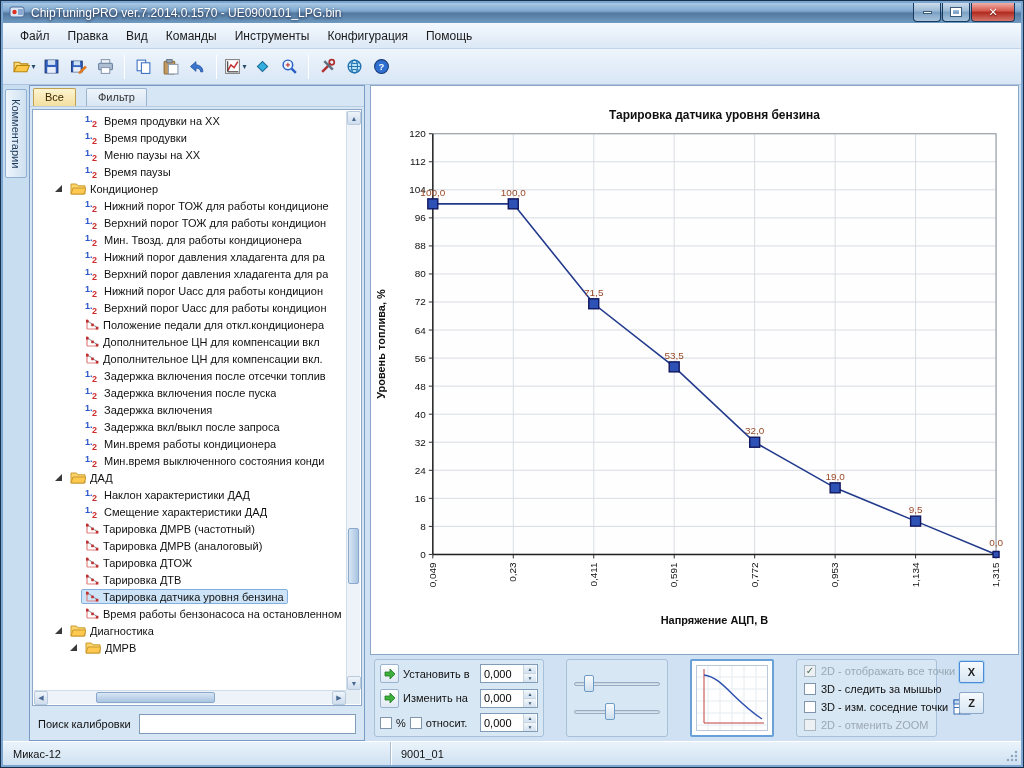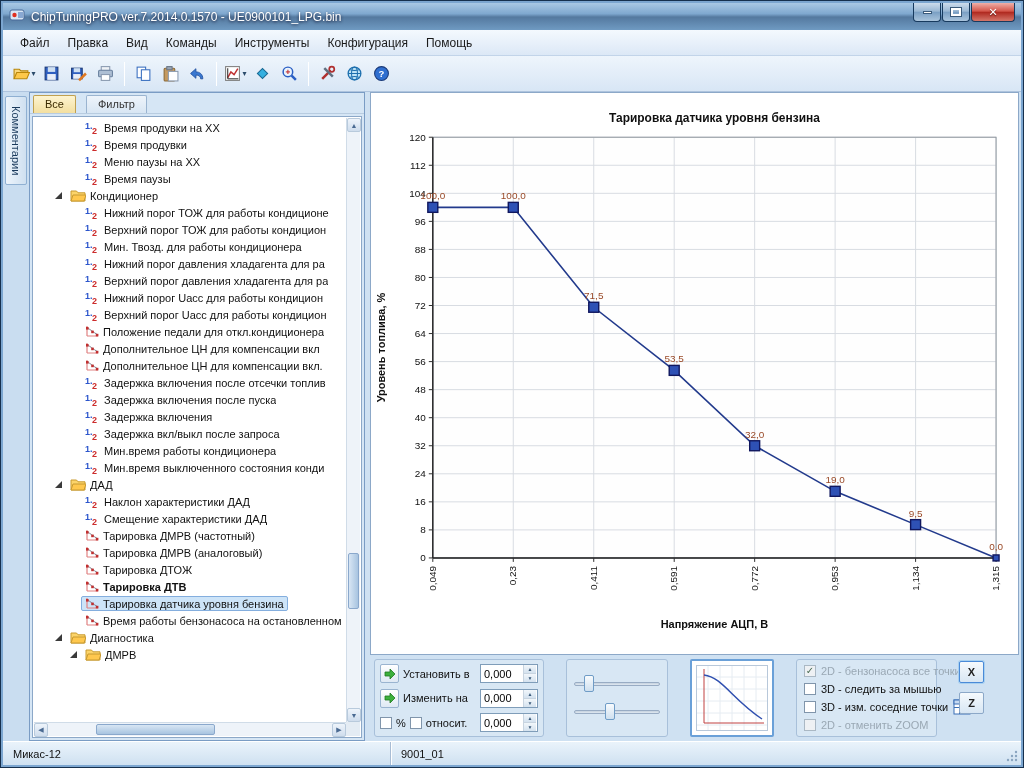--- a/index.html
+++ b/index.html
@@ -1,20 +1,20 @@
 <!DOCTYPE html>
 <html><head>
 <meta charset="utf-8">
 <style>
 *{box-sizing:border-box;margin:0;padding:0}
 html,body{width:1024px;height:768px;overflow:hidden}
 body{font-family:"Liberation Sans","DejaVu Sans",sans-serif;font-size:12px;background:#6a96c2;position:relative;color:#111}
 .window{position:absolute;inset:0;border:1px solid #16304d;background:#7ca6d0;padding:2px;display:flex;flex-direction:column}
 
-.titlebar{height:27px;display:flex;align-items:center;padding:0 6px;gap:6px;background:linear-gradient(180deg,#a9c8e4 0%,#7fa8cf 40%,#54799f 52%,#6f9ac2 100%)}
+.titlebar{height:20px;display:flex;align-items:center;padding:0 6px;gap:6px;background:linear-gradient(180deg,#a9c8e4 0%,#7fa8cf 40%,#54799f 52%,#6f9ac2 100%)}
 .title-text{color:#fff;text-shadow:0 1px 3px rgba(0,0,30,.85);font-size:12px}
 .win-buttons{margin-left:auto;display:flex;align-self:flex-start}
 .wbtn{width:28px;height:19px;display:flex;align-items:center;justify-content:center;border:1px solid #173a5e;border-top:none;border-radius:0 0 4px 4px;background:linear-gradient(#cddcec,#9ab8d4 45%,#7ba0c4 52%,#a9c4dc);margin-left:1px;cursor:default}
 .wbtn.close{width:44px;background:linear-gradient(#f0b0a8,#d4564a 45%,#b02a20 52%,#d4766a)}
 .glyph-min{width:9px;height:3px;background:#fff;border:1px solid #3a5a7a;display:block}
 .glyph-max{width:10px;height:8px;border:2px solid #fff;box-shadow:0 0 0 1px #3a5a7a;display:block}
 .glyph-close{color:#fff;font-weight:bold;font-size:11px;text-shadow:0 1px 1px #5a1008}
 
 .menubar{height:26px;background:linear-gradient(#f4f9fe,#dce8f6);border-bottom:1px solid #c2d4e9;display:flex;align-items:center;padding-left:8px}
 .menu-item{padding:4px 9px;font-size:12px;color:#1a1a1a}
@@ -593,21 +593,21 @@
                     <line x1="2" y1="11" x2="13" y2="11" stroke="#e08080" stroke-width="1.2"></line>
                     <path d="M2 3 C5 4 8 7 13 10" fill="none" stroke="#808090"></path>
                     <rect x="1" y="2" width="2.6" height="2.6" fill="#c03030"></rect>
                     <rect x="6.2" y="5.6" width="2.6" height="2.6" fill="#c03030"></rect>
                     <rect x="10.8" y="8.8" width="2.6" height="2.6" fill="#c03030"></rect>
                   </svg>
                 </span>
                 <span class="tlabel">Тарировка ДТОЖ</span>
               </span>
             </div>
-            <div class="trow" style="padding-left: 34px; font-weight: bold;">
+            <div class="trow" style="padding-left: 34px;">
               <span class="exp"></span>
               <span class="rowc">
                 <span class="ticon">
                   <svg width="14" height="13" viewBox="0 0 14 13">
                     <line x1="2" y1="1" x2="2" y2="11" stroke="#e08080" stroke-width="1.2"></line>
                     <line x1="2" y1="11" x2="13" y2="11" stroke="#e08080" stroke-width="1.2"></line>
                     <path d="M2 3 C5 4 8 7 13 10" fill="none" stroke="#808090"></path>
                     <rect x="1" y="2" width="2.6" height="2.6" fill="#c03030"></rect>
                     <rect x="6.2" y="5.6" width="2.6" height="2.6" fill="#c03030"></rect>
                     <rect x="10.8" y="8.8" width="2.6" height="2.6" fill="#c03030"></rect>
@@ -685,20 +685,24 @@
           <span class="sbtn up">▲</span>
           <span class="vthumb"></span>
           <span class="sbtn down">▼</span>
         </div>
         <div class="hscroll">
           <span class="sbtn left">◀</span>
           <span class="hthumb"></span>
           <span class="sbtn right">▶</span>
         </div>
         <div class="scorner"></div>
+      </div>
+      <div class="search-row">
+        <span class="search-label">Поиск калибровки</span>
+        <input class="search-input" value="" style="">
       </div>
     </div>
 
     <div class="splitter"></div>
 
     <div class="main">
       <div class="chart-panel">
         <div id="chart"><svg width="100%" height="100%" viewBox="0 0 649 538" font-family="Liberation Sans, DejaVu Sans, sans-serif">
               <text x="344.5" y="17" text-anchor="middle" font-size="12" font-weight="bold" fill="#101010">Тарировка датчика уровня бензина</text>
               <rect x="62" y="32" width="565" height="422" fill="#fefefe"></rect>
@@ -863,21 +867,21 @@
             <path d="M12 1 V65 M24 1 V65 M36 1 V65 M48 1 V65 M60 1 V65 M1 12 H71 M1 24 H71 M1 36 H71 M1 48 H71 M1 60 H71" stroke="#e6ecf2" stroke-width="1"></path>
             <line x1="8" y1="4" x2="8" y2="58" stroke="#c04040"></line>
             <line x1="8" y1="58" x2="68" y2="58" stroke="#c04040"></line>
             <path d="M8 10 C26 12 36 34 66 54" stroke="#3050b0" fill="none" stroke-width="1.5"></path>
           </svg>
         </button>
 
         <div class="grp g4">
             <div class="orow">
               <span class="cb checked disabled">✓</span>
-              <span class="olabel disabled">2D - бензонасоса все точки</span>
+              <span class="olabel disabled">2D - отображать все точки</span>
             </div>
             <div class="orow">
               <span class="cb"></span>
               <span class="olabel">3D - следить за мышью</span>
             </div>
             <div class="orow">
               <span class="cb"></span>
               <span class="olabel">3D - изм. соседние точки</span>
               <span class="gridbtn">
                 <svg width="18" height="16" viewBox="0 0 18 16">

